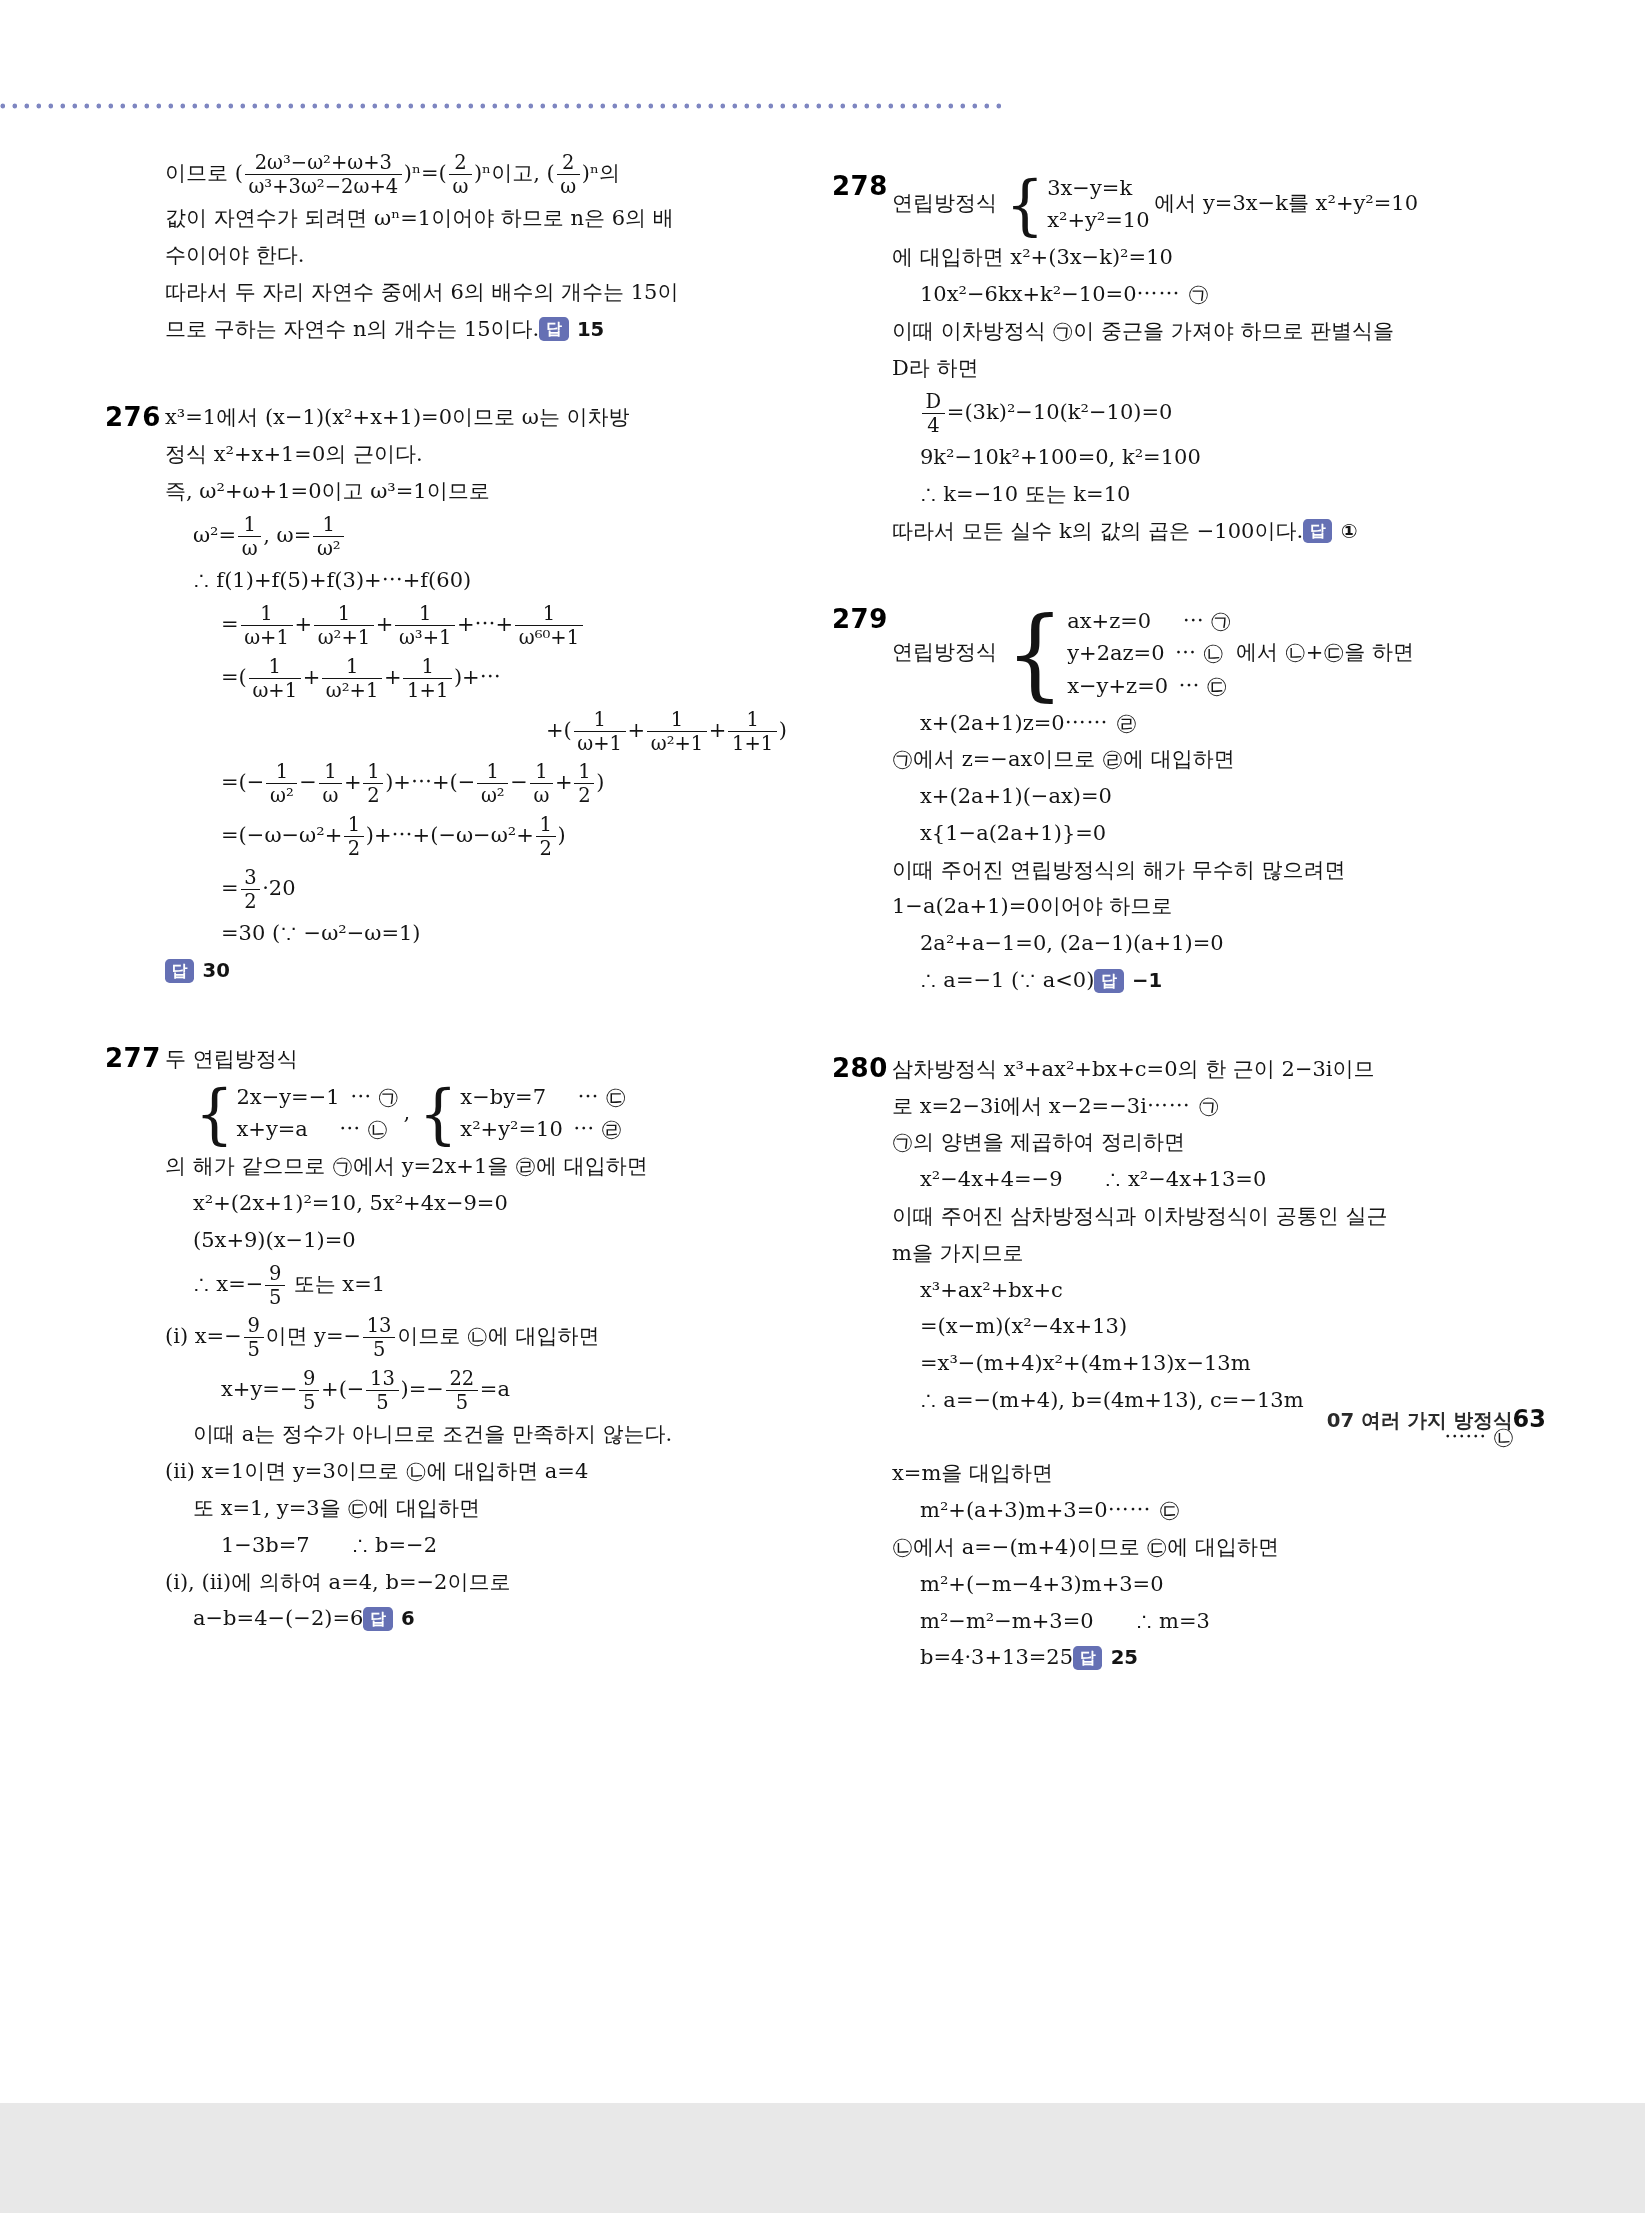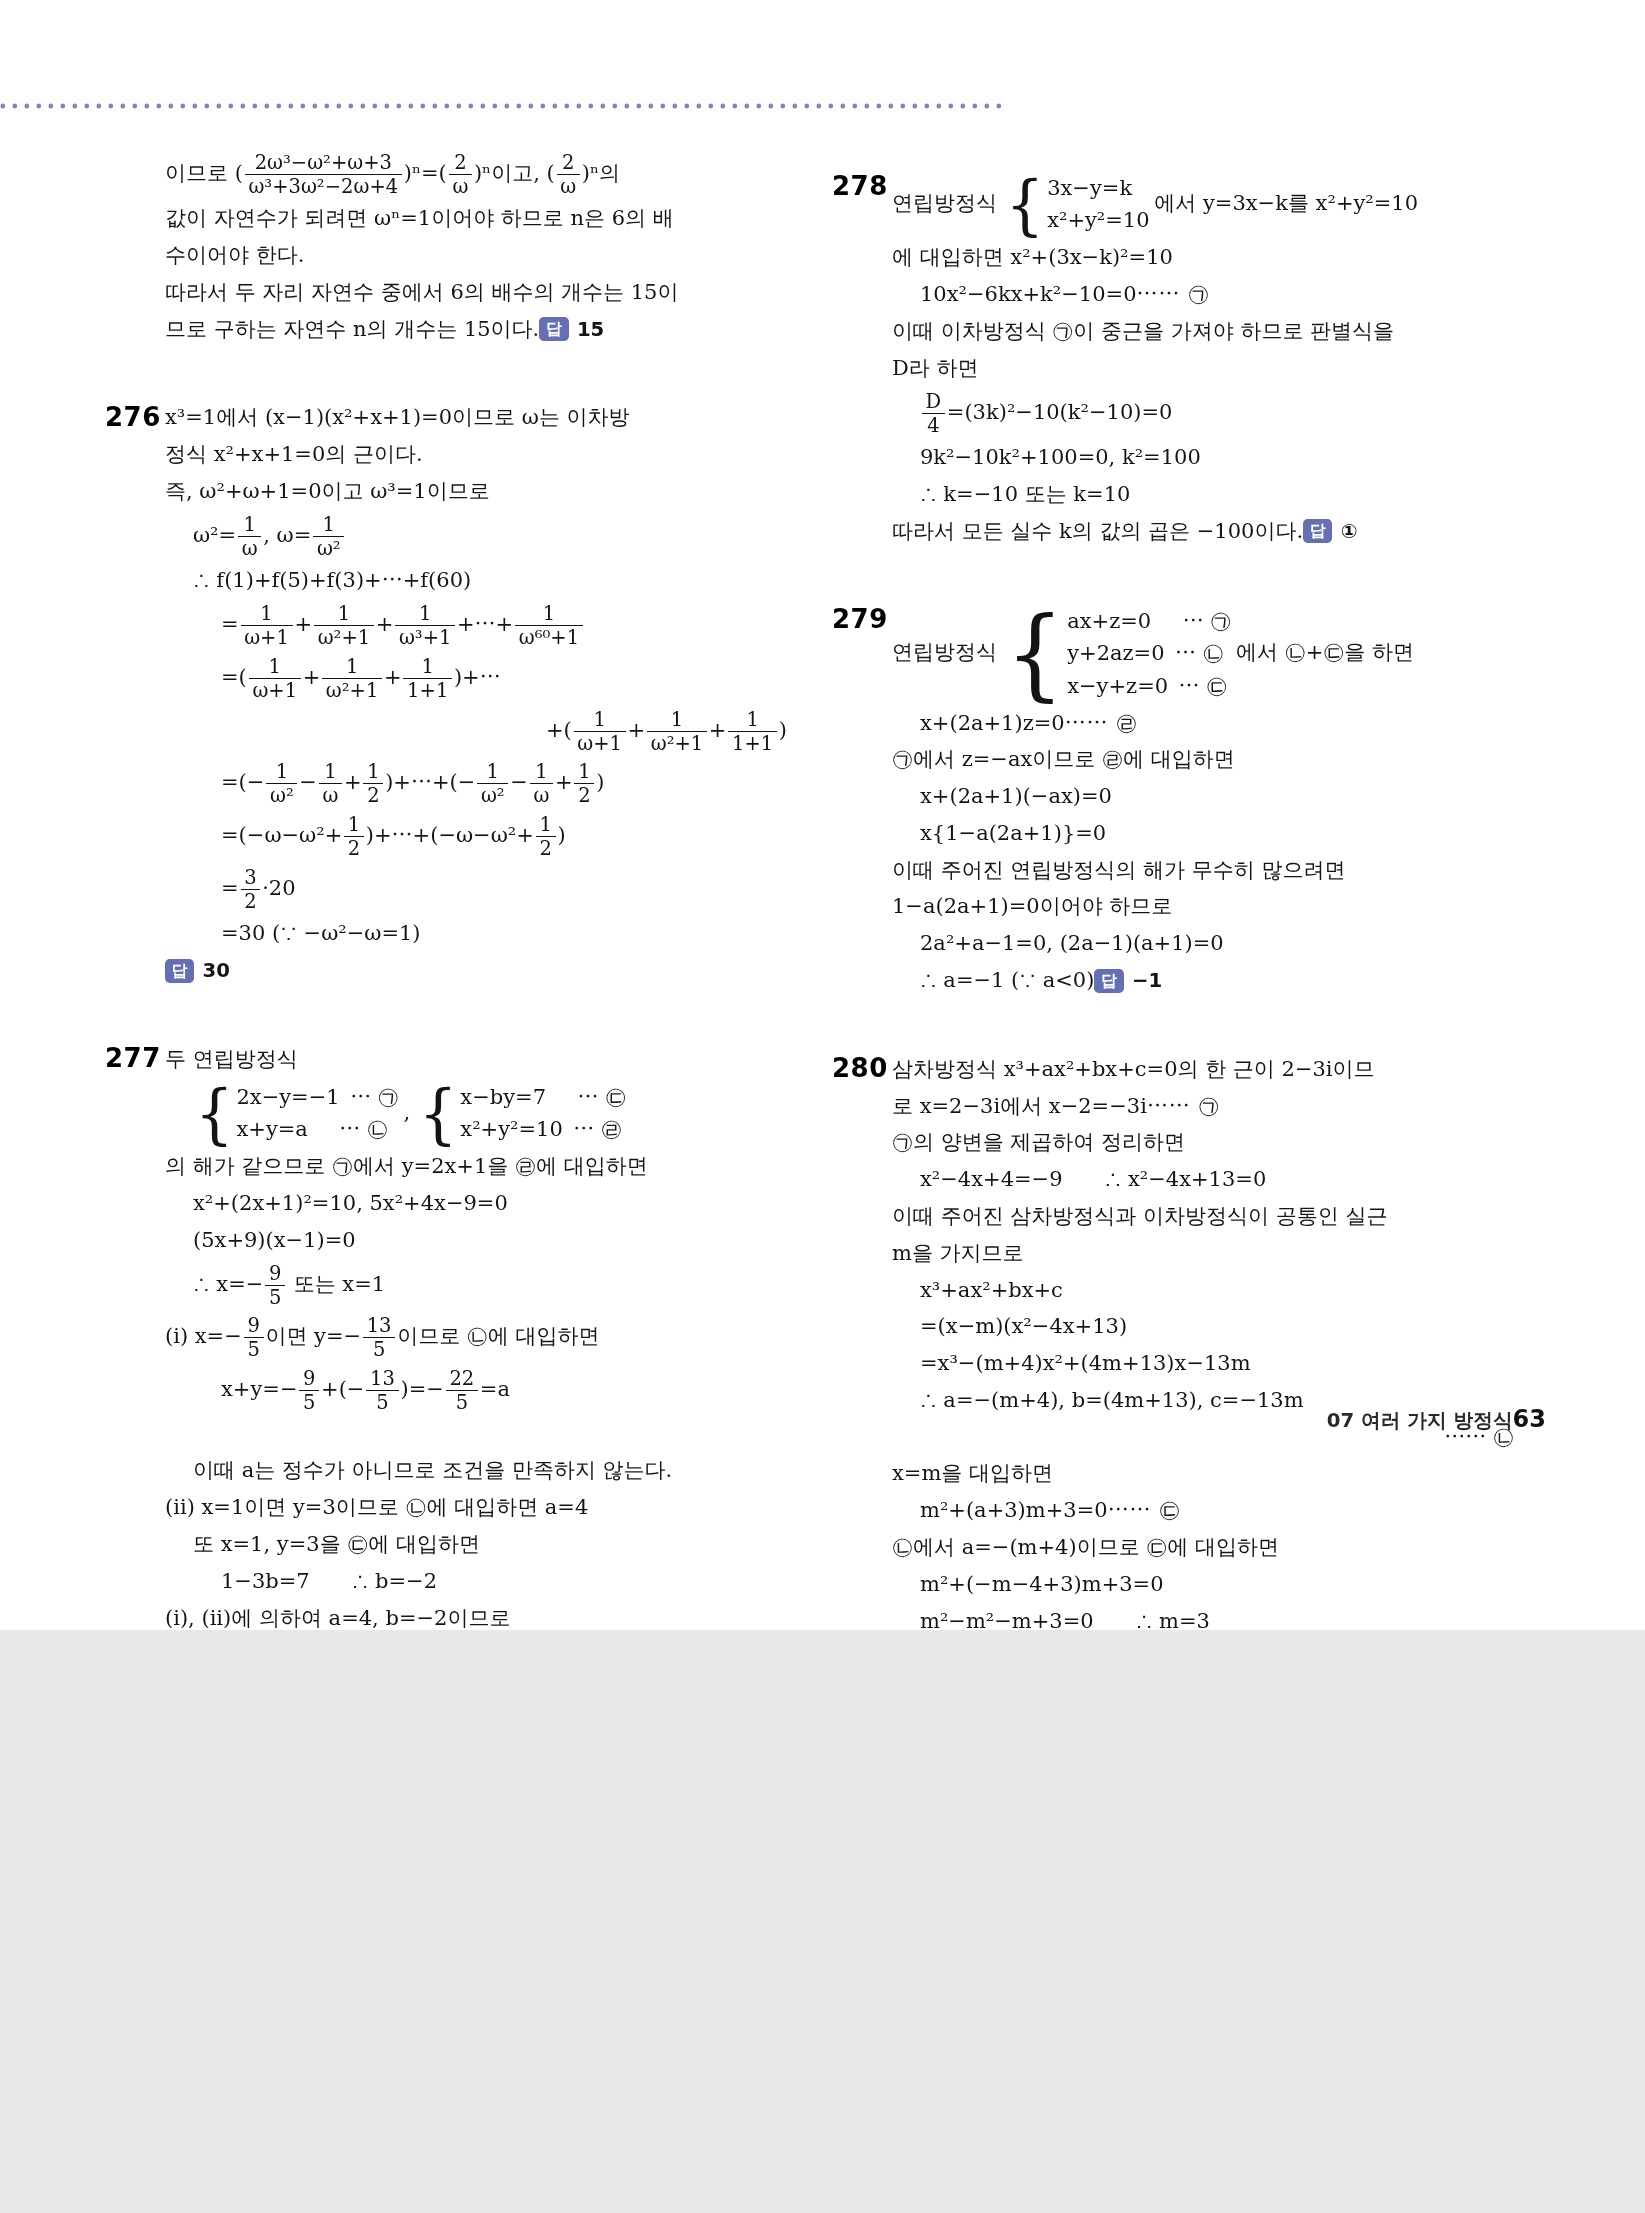--- a/index.html
+++ b/index.html
@@ -1,18 +1,18 @@
 <!DOCTYPE html>
 <html lang="ko" style="font-size:15px"><head>
 <meta charset="utf-8">
 <style>
   html,body{margin:0;padding:0;background:#e8e8e8;}
   .page{
     position:relative;
-    width:1645px;height:1630px;
+    width:1645px;height:2103px;
     background:#ffffff;
     overflow:hidden;
     font-family:"DejaVu Serif","Liberation Serif",serif;
     color:#141414;
   }
   .dotted-rule{
     position:absolute;left:0;top:103px;
     width:1004px;height:5.6px;
     background:radial-gradient(circle at 2.8px 2.8px,#7e86c1 2.1px,rgba(0,0,0,0) 2.6px);
     background-size:12px 5.6px;background-repeat:repeat-x;
@@ -266,21 +266,21 @@
               <span class="fn">9</span>
               <span class="fd">5</span>
             </span>+(−<span class="frac">
               <span class="fn">13</span>
               <span class="fd">5</span>
             </span>)=−<span class="frac">
               <span class="fn">22</span>
               <span class="fd">5</span>
             </span>=a</span>
         </div>
-        <div class="line" style="padding-left: 28px; margin-top: 36px;">
+        <div class="line" style="padding-left: 28px;">
           <span class="mexpr">이때 a는 정수가 아니므로 조건을 만족하지 않는다.</span>
         </div>
         <div class="line">
           <span class="mexpr">(ii) x=1이면 y=3이므로 ㉡에 대입하면 a=4</span>
         </div>
         <div class="line" style="padding-left: 28px;">
           <span class="mexpr">또 x=1, y=3을 ㉢에 대입하면</span>
         </div>
         <div class="line" style="padding-left: 56px;">
           <span class="mexpr">1−3b=7  ∴ b=−2</span>

